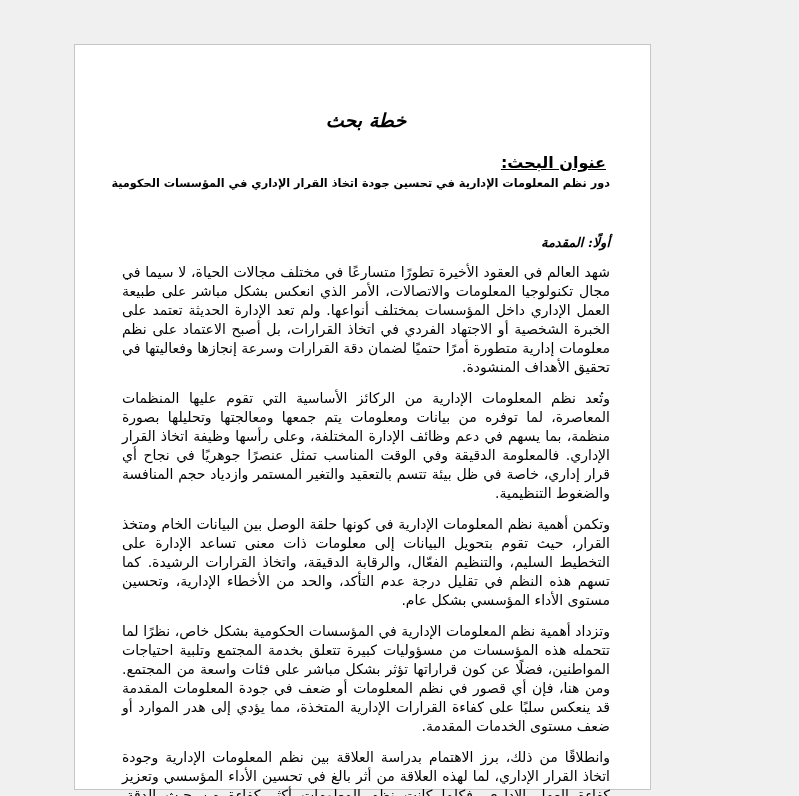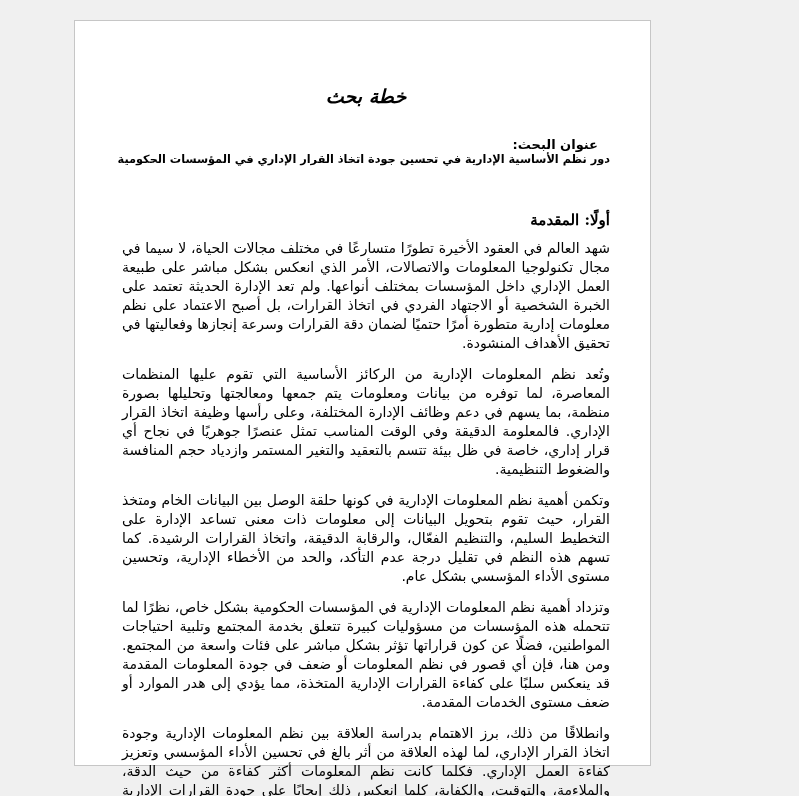--- a/index.html
+++ b/index.html
@@ -6,21 +6,21 @@
       margin: 0;
       padding: 0;
       width: 799px;
       height: 796px;
       background: #f0f0f0;
       overflow: hidden;
     }
     .page {
       position: absolute;
       left: 74px;
-      top: 20px;
+      top: 44px;
       width: 577px;
       height: 746px;
       background: #ffffff;
       border: 1px solid #c6c6c6;
       box-sizing: border-box;
     }
     .content {
       position: absolute;
       left: 47px;
       width: 488px;
@@ -39,42 +39,44 @@
       font-family: "DejaVu Serif", serif;
       font-size: 19px;
       font-weight: bold;
       font-style: italic;
       margin: 0;
     }
     .label-line {
       position: absolute;
       top: 104px;
       right: 0;
-      font-size: 13px;
+      font-size: 16px;
       font-weight: bold;
-      margin: 12px;
+      margin: 4px;
       white-space: nowrap;
+      text-decoration: underline;
     }
     .research-title {
       position: absolute;
       top: 132px;
       right: 0;
       width: 100%;
       font-size: 11.3px;
       font-weight: bold;
       margin: 0;
       white-space: nowrap;
     }
     .section-heading {
       position: absolute;
       top: 190px;
       right: 0;
       font-family: "DejaVu Serif", serif;
-      font-size: 15px;
+      font-size: 13px;
       font-weight: bold;
+      font-style: italic;
       margin: 0;
     }
     .paragraphs {
       position: absolute;
       top: 218px;
       right: 0;
       width: 100%;
     }
     .para {
       font-size: 14px;
@@ -84,21 +86,21 @@
       margin: 0 0 12px 0;
     }
   </style>
 </head>
 <body>
 
 <div class="page">
   <div class="content">
     <h1 class="doc-title">خطة بحث</h1>
     <p class="label-line">عنوان البحث:</p>
-    <p class="research-title">دور نظم الأساسية الإدارية في تحسين جودة اتخاذ القرار الإداري في المؤسسات الحكومية</p>
+    <p class="research-title">دور نظم المعلومات الإدارية في تحسين جودة اتخاذ القرار الإداري في المؤسسات الحكومية</p>
     <h2 class="section-heading">أولًا: المقدمة</h2>
     <div class="paragraphs">
       <p class="para">شهد العالم في العقود الأخيرة تطورًا متسارعًا في مختلف مجالات الحياة، لا سيما في مجال تكنولوجيا المعلومات والاتصالات، الأمر الذي انعكس بشكل مباشر على طبيعة العمل الإداري داخل المؤسسات بمختلف أنواعها. ولم تعد الإدارة الحديثة تعتمد على الخبرة الشخصية أو الاجتهاد الفردي في اتخاذ القرارات، بل أصبح الاعتماد على نظم معلومات إدارية متطورة أمرًا حتميًا لضمان دقة القرارات وسرعة إنجازها وفعاليتها في تحقيق الأهداف المنشودة.</p>
       <p class="para">وتُعد نظم المعلومات الإدارية من الركائز الأساسية التي تقوم عليها المنظمات المعاصرة، لما توفره من بيانات ومعلومات يتم جمعها ومعالجتها وتحليلها بصورة منظمة، بما يسهم في دعم وظائف الإدارة المختلفة، وعلى رأسها وظيفة اتخاذ القرار الإداري. فالمعلومة الدقيقة وفي الوقت المناسب تمثل عنصرًا جوهريًا في نجاح أي قرار إداري، خاصة في ظل بيئة تتسم بالتعقيد والتغير المستمر وازدياد حجم المنافسة والضغوط التنظيمية.</p>
       <p class="para">وتكمن أهمية نظم المعلومات الإدارية في كونها حلقة الوصل بين البيانات الخام ومتخذ القرار، حيث تقوم بتحويل البيانات إلى معلومات ذات معنى تساعد الإدارة على التخطيط السليم، والتنظيم الفعّال، والرقابة الدقيقة، واتخاذ القرارات الرشيدة. كما تسهم هذه النظم في تقليل درجة عدم التأكد، والحد من الأخطاء الإدارية، وتحسين مستوى الأداء المؤسسي بشكل عام.</p>
       <p class="para">وتزداد أهمية نظم المعلومات الإدارية في المؤسسات الحكومية بشكل خاص، نظرًا لما تتحمله هذه المؤسسات من مسؤوليات كبيرة تتعلق بخدمة المجتمع وتلبية احتياجات المواطنين، فضلًا عن كون قراراتها تؤثر بشكل مباشر على فئات واسعة من المجتمع. ومن هنا، فإن أي قصور في نظم المعلومات أو ضعف في جودة المعلومات المقدمة قد ينعكس سلبًا على كفاءة القرارات الإدارية المتخذة، مما يؤدي إلى هدر الموارد أو ضعف مستوى الخدمات المقدمة.</p>
       <p class="para">وانطلاقًا من ذلك، برز الاهتمام بدراسة العلاقة بين نظم المعلومات الإدارية وجودة اتخاذ القرار الإداري، لما لهذه العلاقة من أثر بالغ في تحسين الأداء المؤسسي وتعزيز كفاءة العمل الإداري. فكلما كانت نظم المعلومات أكثر كفاءة من حيث الدقة، والملاءمة، والتوقيت، والكفاية، كلما انعكس ذلك إيجابًا على جودة القرارات الإدارية المتخذة.</p>
     </div>
   </div>
 </div>

